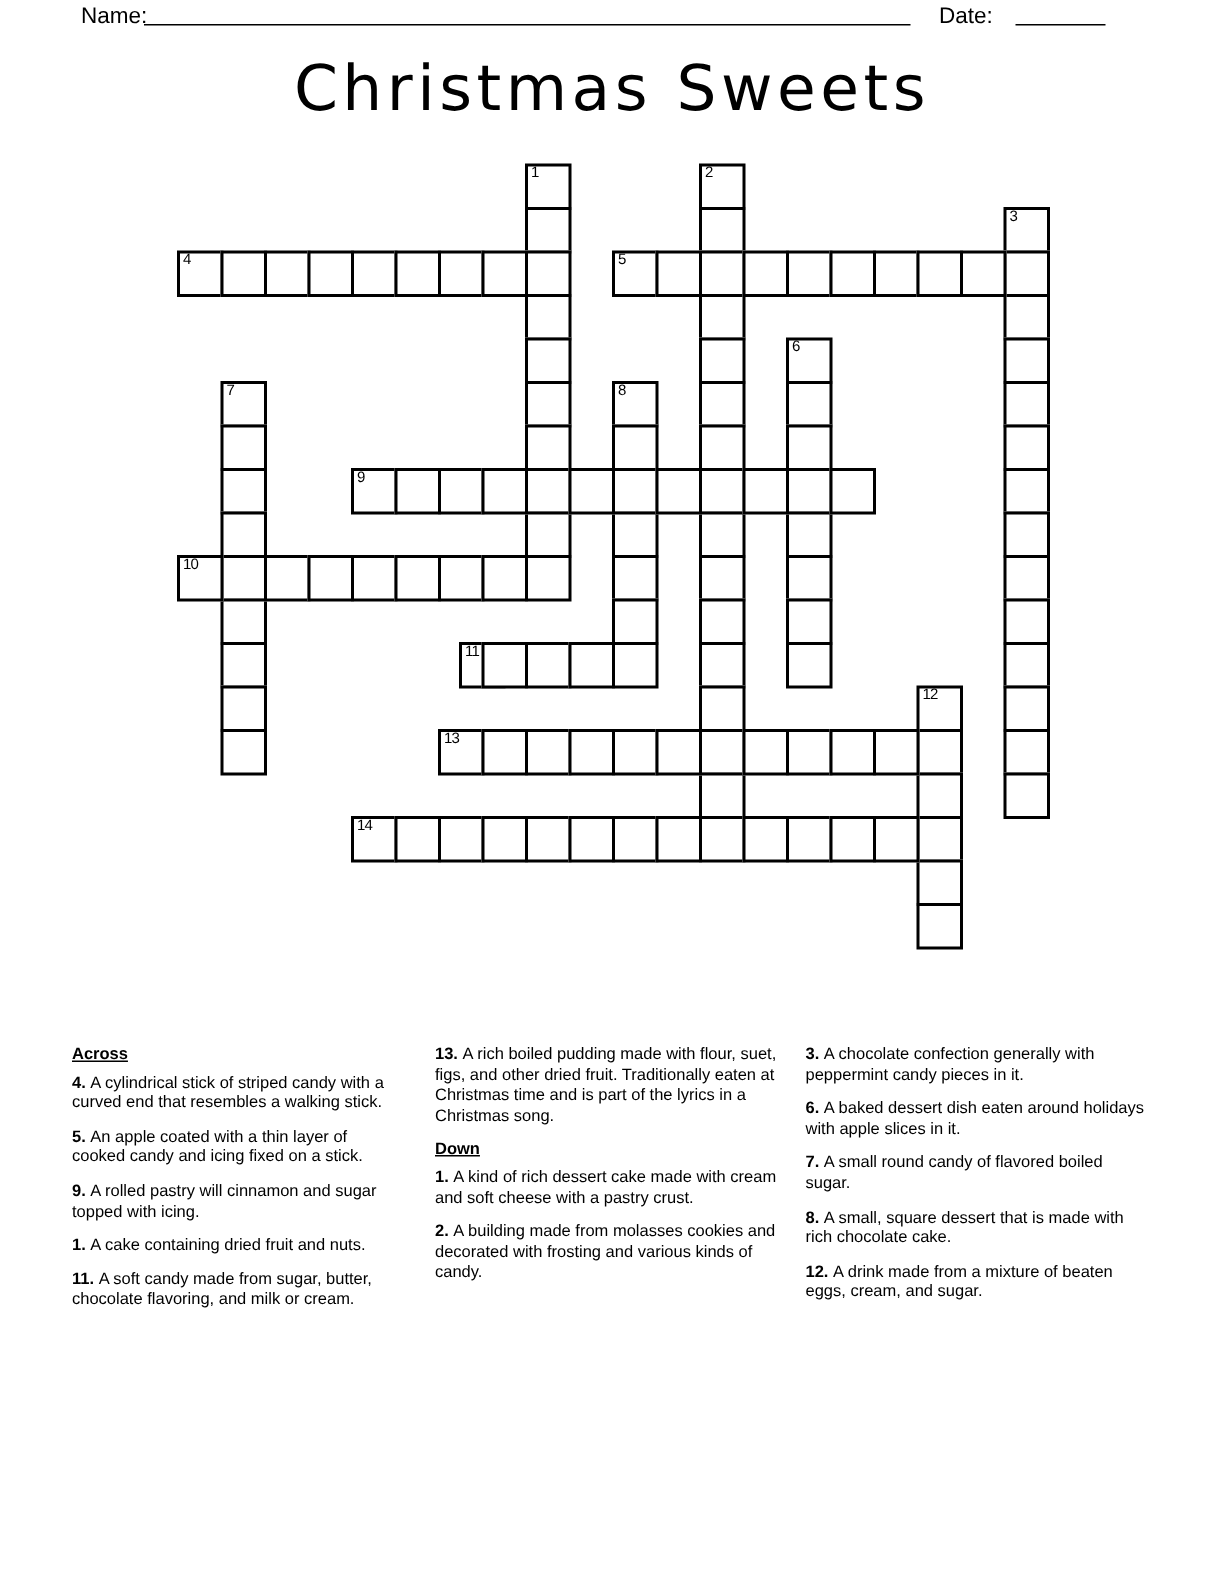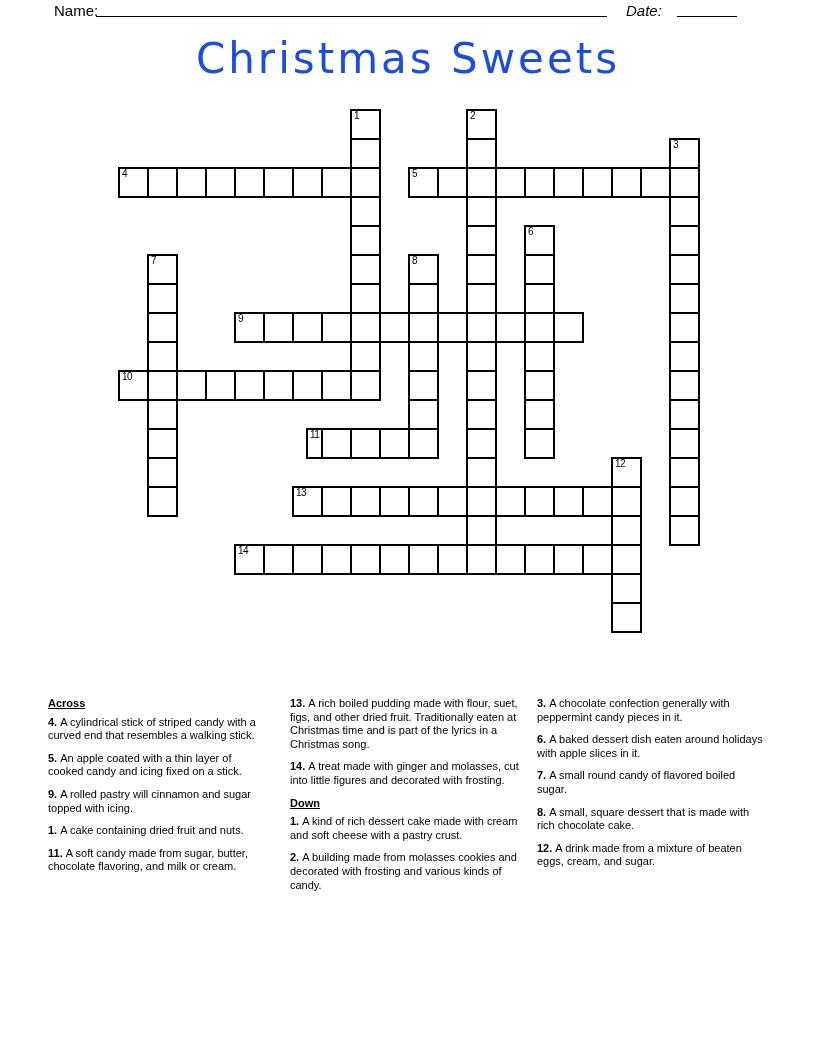--- a/index.html
+++ b/index.html
@@ -5,30 +5,30 @@
   html, body { margin: 0; padding: 0; background: #ffffff; }
   body {
     width: 816px; height: 1056px; position: relative;
     font-family: "Liberation Sans", sans-serif; color: #000;
   }
   .page { position: absolute; left: 0; top: 0; width: 816px; height: 1056px; background: #fff; overflow: hidden; }
 
   
   .hdr-label { position: absolute; font-size: 15px; color: #000; white-space: nowrap; }
   .name-label { left: 54px; top: 2px; }
-  .date-label { left: 626px; top: 2px; font-style: italic; }
+  .date-label { left: 626px; top: 2px; }
   .hdr-line { position: absolute; height: 0; border-bottom: 1.6px solid #000; }
   .name-line { left: 96px; top: 16px; width: 511px; }
   .date-line { left: 677px; top: 16px; width: 60px; }
 
   
   .title {
     position: absolute; left: 0; right: 0; top: 34px; text-align: center;
     font-family: "DejaVu Sans", sans-serif; font-size: 42px; letter-spacing: 3px;
-    color: #1d4ed8; white-space: nowrap;
+    color: #000000; white-space: nowrap;
   }
 
   
   .grid { position: absolute; left: 118px; top: 109px; width: 582px; height: 524px; }
   .cell {
     position: absolute; width: 31px; height: 31px; box-sizing: border-box;
     border: 2px solid #000; background: #fff;
   }
   .cellnum {
     position: absolute; top: 0px; left: 2px;
@@ -218,21 +218,20 @@
   <div class="clue-col col-1">
       <div class="clue-head">Across</div>
       <div class="clue"><span class="num">4. </span><span>A cylindrical stick of striped candy with a curved end that resembles a walking stick.</span></div>
       <div class="clue"><span class="num">5. </span><span>An apple coated with a thin layer of cooked candy and icing fixed on a stick.</span></div>
       <div class="clue"><span class="num">9. </span><span>A rolled pastry will cinnamon and sugar topped with icing.</span></div>
       <div class="clue"><span class="num">1. </span><span>A cake containing dried fruit and nuts.</span></div>
       <div class="clue"><span class="num">11. </span><span>A soft candy made from sugar, butter, chocolate flavoring, and milk or cream.</span></div>
     </div>
   <div class="clue-col col-2">
       <div class="clue"><span class="num">13. </span><span>A rich boiled pudding made with flour, suet, figs, and other dried fruit. Traditionally eaten at Christmas time and is part of the lyrics in a Christmas song.</span></div>
-      <div class="clue"><span class="num">14. </span><span>A treat made with ginger and molasses, cut into little figures and decorated with frosting.</span></div>
       <div class="clue-head mt">Down</div>
       <div class="clue"><span class="num">1. </span><span>A kind of rich dessert cake made with cream and soft cheese with a pastry crust.</span></div>
       <div class="clue"><span class="num">2. </span><span>A building made from molasses cookies and decorated with frosting and various kinds of candy.</span></div>
     </div>
   <div class="clue-col col-3">
       <div class="clue"><span class="num">3. </span><span>A chocolate confection generally with peppermint candy pieces in it.</span></div>
       <div class="clue"><span class="num">6. </span><span>A baked dessert dish eaten around holidays with apple slices in it.</span></div>
       <div class="clue"><span class="num">7. </span><span>A small round candy of flavored boiled sugar.</span></div>
       <div class="clue"><span class="num">8. </span><span>A small, square dessert that is made with rich chocolate cake.</span></div>
       <div class="clue"><span class="num">12. </span><span>A drink made from a mixture of beaten eggs, cream, and sugar.</span></div>

